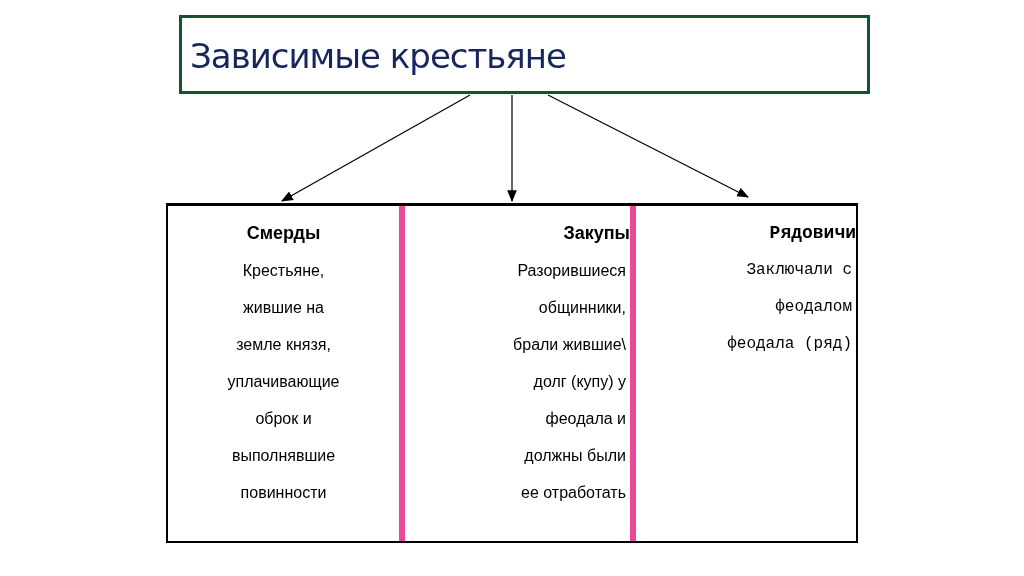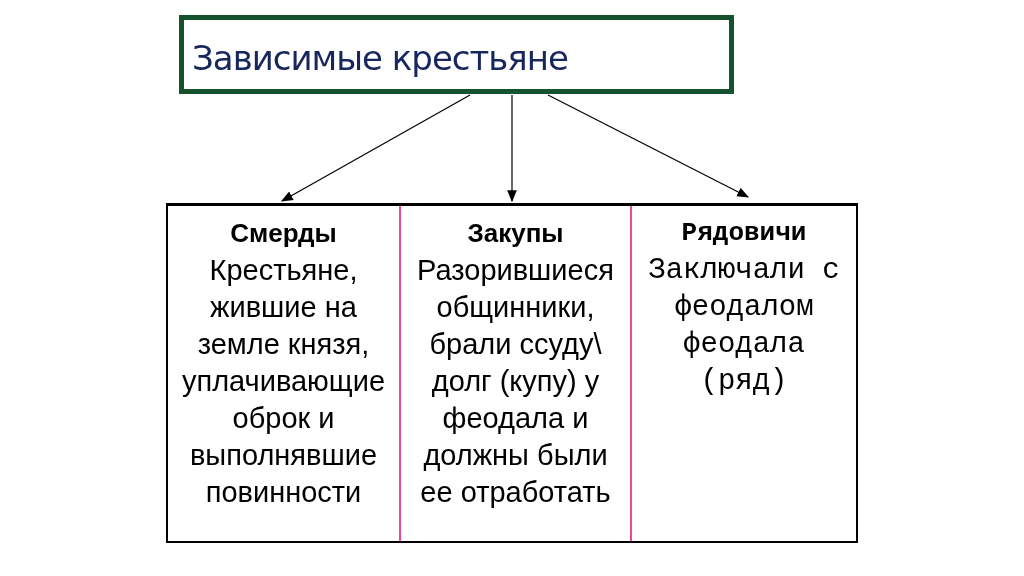--- a/index.html
+++ b/index.html
@@ -1,25 +1,25 @@
 <!DOCTYPE html>
 <html><head>
 <meta charset="utf-8">
 <style>
   html,body{margin:0;padding:0;}
   body{width:1024px;height:576px;background:#ffffff;position:relative;overflow:hidden;font-family:"Liberation Sans",sans-serif;}
-  .title-box{position:absolute;left:179px;top:15px;width:555px;height:79px;border:5px solid #14532d;box-sizing:border-box;text-align:center;}
+  .title-box{position:absolute;left:179px;top:15px;width:691px;height:79px;border:3px solid #14532d;box-sizing:border-box;text-align:center;}
   .title-text{position:absolute;left:8px;top:18px;font-family:"DejaVu Sans",sans-serif;font-size:34px;color:#17275e;letter-spacing:-1px;white-space:nowrap;}
   svg.arrows{position:absolute;left:0;top:0;}
   .table{position:absolute;left:166px;top:203px;width:692px;height:340px;box-sizing:border-box;border:2px solid #000;border-top-width:3px;display:flex;}
   .col{box-sizing:border-box;height:100%;text-align:center;padding-top:10px;}
-  .col + .col{border-left:2px solid #ec4899;}
+  .col + .col{border-left:6px solid #ec4899;text-align:right;}
   .c1{width:231px;} .c2{width:231px;} .c3{flex:1;font-family:Liberation Mono, monospace;}
-  .head{font-weight:bold;font-size:26px;color:#000;line-height:34px;}
-  .body{font-size:29px;color:#000;line-height:37px;margin-top:2px;padding:0 4px;white-space:pre-line;}
+  .head{font-weight:bold;font-size:18px;color:#000;line-height:34px;}
+  .body{font-size:16px;color:#000;line-height:37px;margin-top:2px;padding:0 4px;white-space:pre-line;}
 </style>
 </head>
 <body>
 
 <div class="title-box">
   <div class="title-text">Зависимые крестьяне</div>
 </div>
 
 <svg class="arrows" width="1024" height="576">
   <defs>
@@ -40,21 +40,21 @@
 земле князя,
 уплачивающие
 оброк и
 выполнявшие
 повинности</div>
   </div>
   <div class="col c2">
     <div class="head">Закупы</div>
     <div class="body">Разорившиеся
 общинники,
-брали ссуду\
+брали жившие\
 долг (купу) у
 феодала и
 должны были
 ее отработать</div>
   </div>
   <div class="col c3">
     <div class="head">Рядовичи</div>
     <div class="body">Заключали с
 феодалом
 феодала (ряд)</div>

